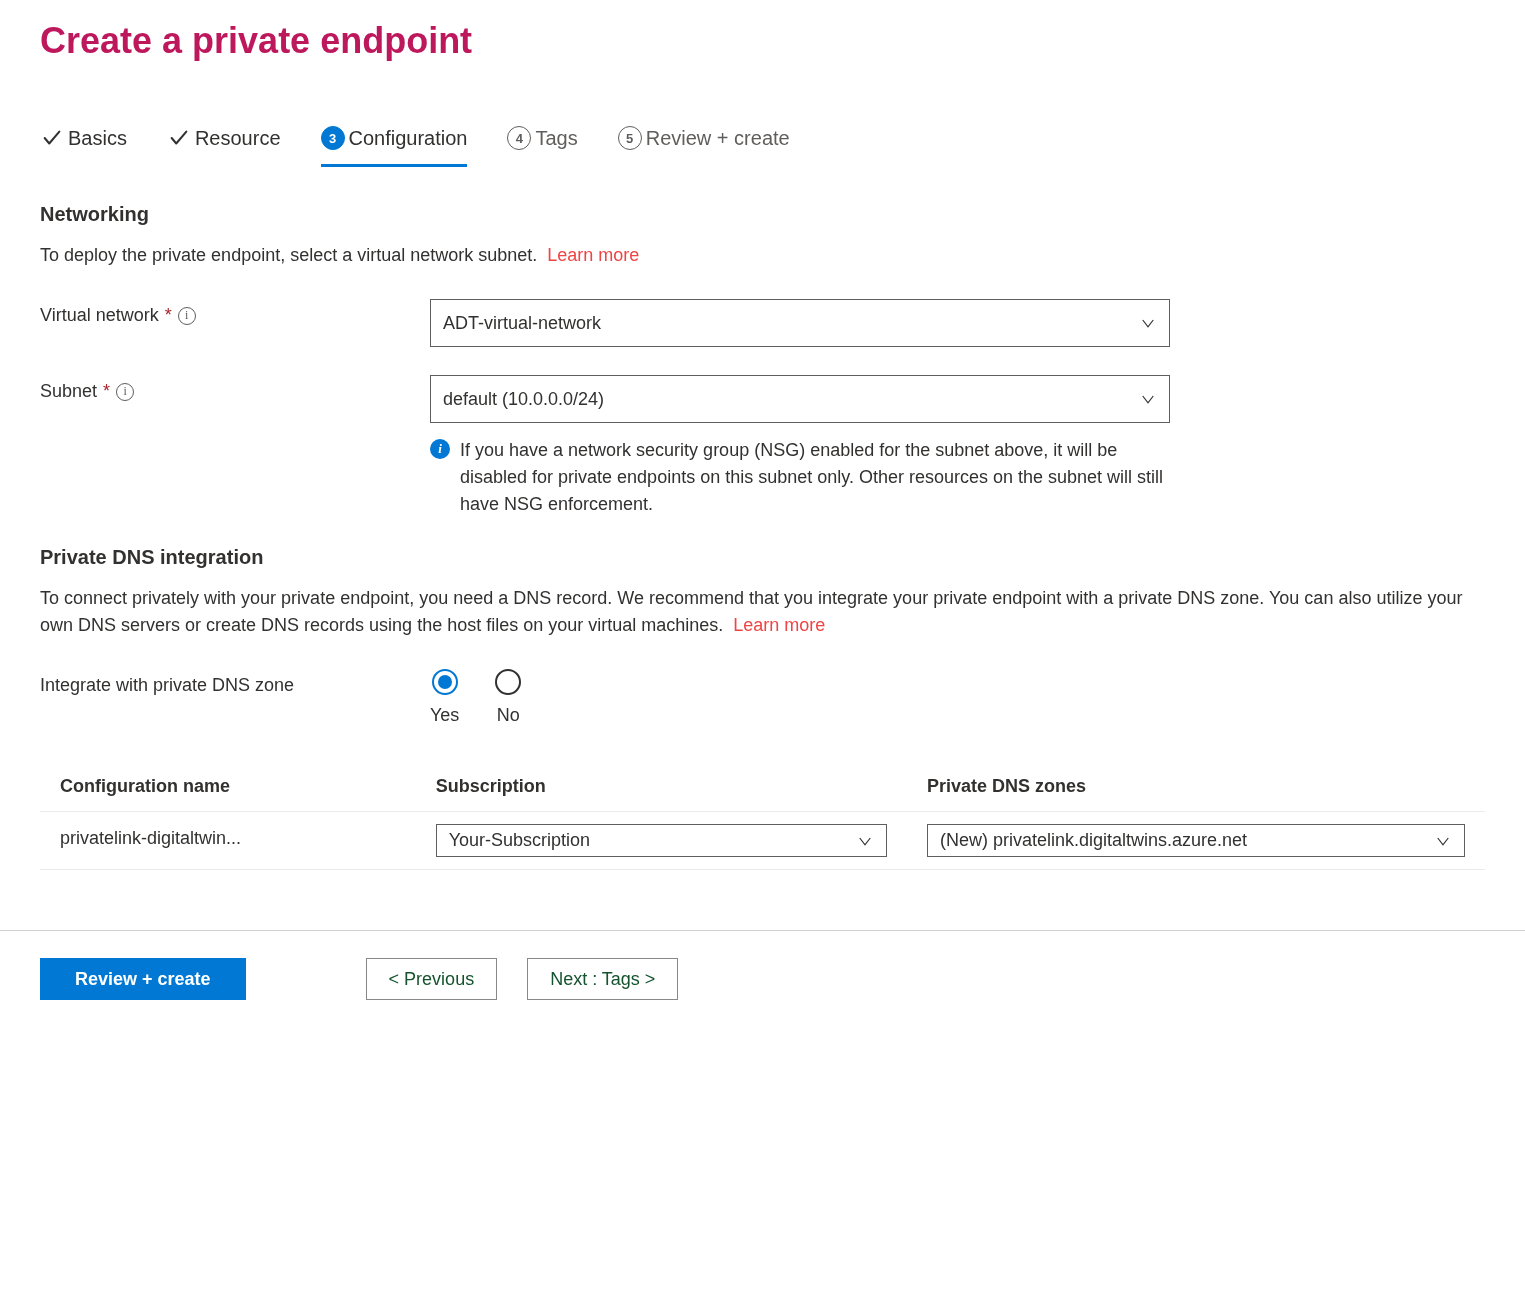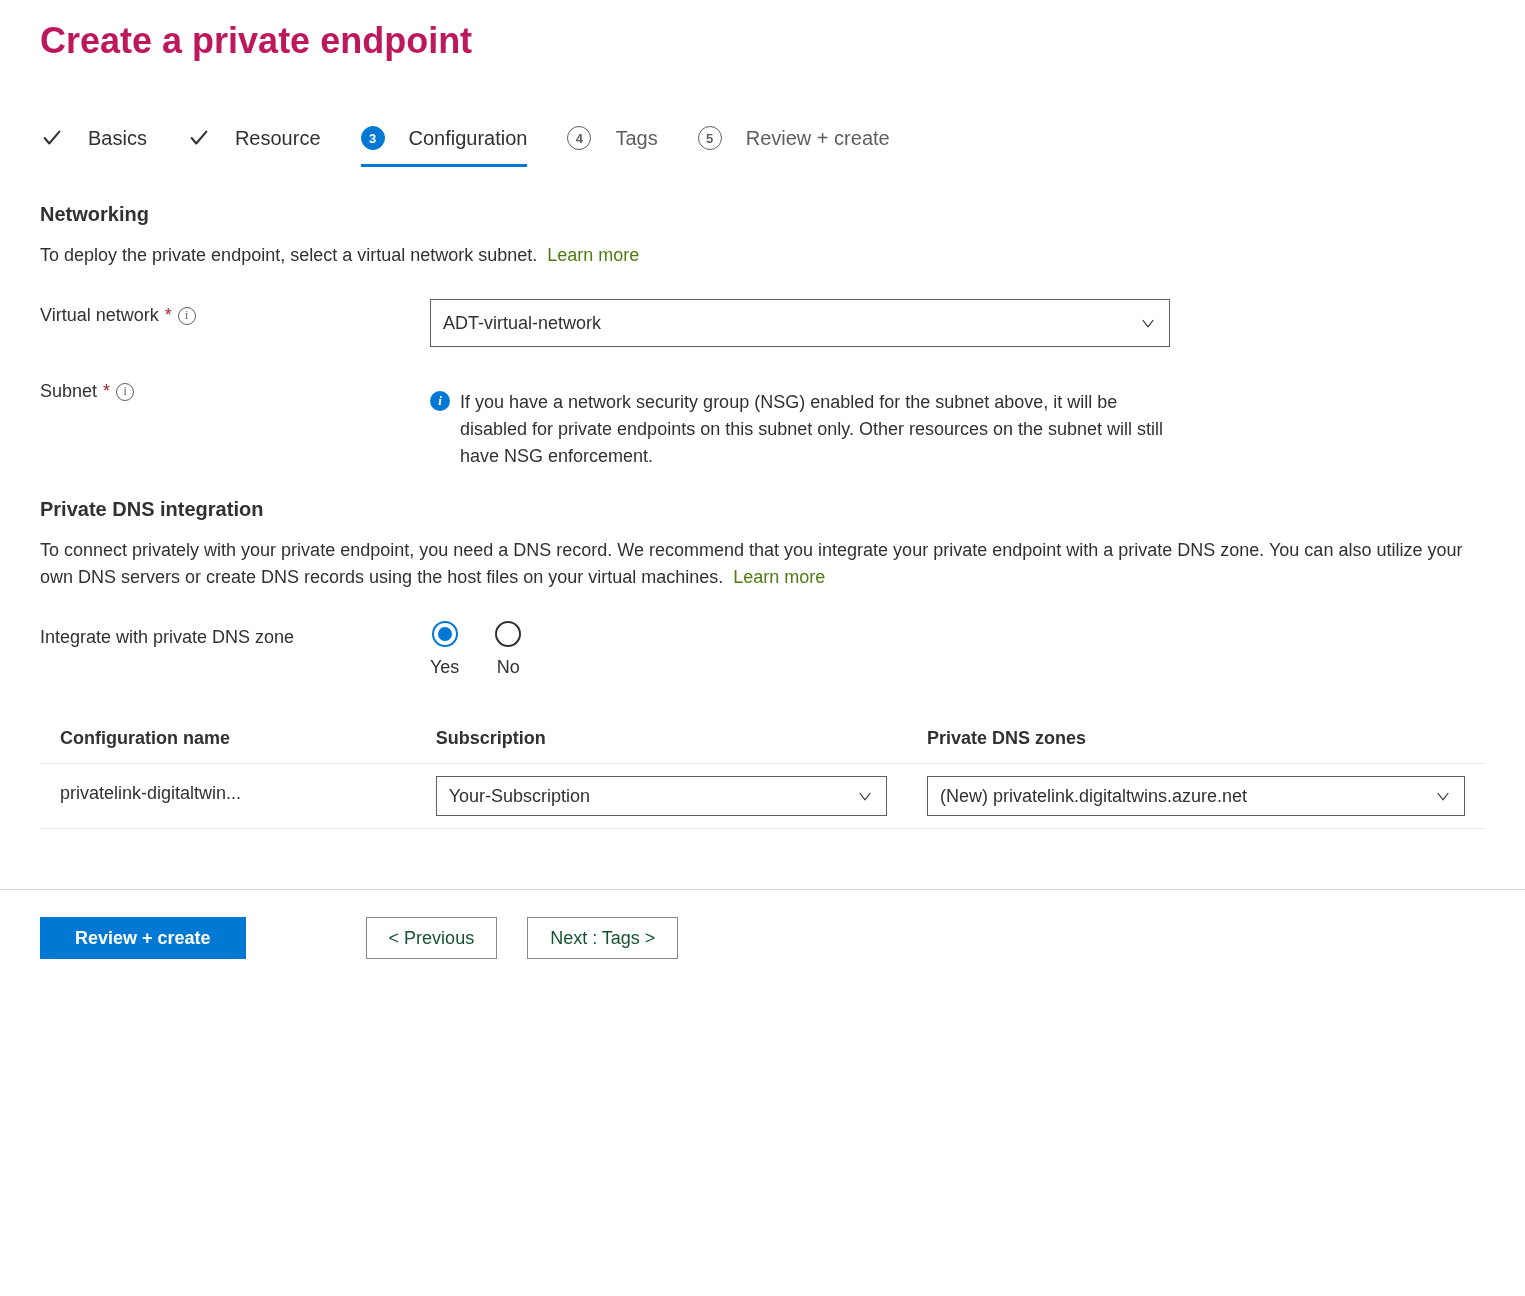--- a/index.html
+++ b/index.html
@@ -19,21 +19,21 @@
   }
   .tabs {
     display: flex;
     gap: 40px;
     border-bottom: none;
     margin-bottom: 36px;
   }
   .tab {
     display: flex;
     align-items: center;
-    gap: 24px;
+    gap: 4px;
     padding: 4px 0 14px 0;
     font-size: 20px;
     color: #323130;
     cursor: pointer;
     border-bottom: 3px solid transparent;
   }
   .tab.done .tab-icon {
     display: inline-flex; align-items: center; justify-content: center;
     width: 24px; height: 24px;
   }
@@ -48,21 +48,21 @@
     background: #0078d4; border-color: #0078d4; color: #fff;
   }
   .tab.current { border-bottom-color: #0078d4; font-weight: 400; }
   .tab.future { color: #605e5c; }
   .section-heading {
     font-size: 20px; font-weight: 600; margin: 28px 0 16px 0;
   }
   .section-desc {
     font-size: 18px; margin: 10px 0 30px 0; line-height: 1.5;
   }
-  .link { color: #4d7c0f; cursor: pointer; }
+  .link { color: #ef4444; cursor: pointer; }
   .form-row {
     display: flex; align-items: flex-start; margin-bottom: 28px;
   }
   .form-label-cell {
     width: 390px; flex: 0 0 390px; display: flex; align-items: center; gap: 6px;
     padding-top: 6px; font-size: 18px;
   }
   .req { color: #a4262c; }
   .info-icon {
     display: inline-flex; align-items: center; justify-content: center;
@@ -106,21 +106,21 @@
     border-collapse: collapse;
   }
   .dns-table th {
     text-align: left; font-weight: 600; font-size: 18px;
     padding: 14px 20px; border-bottom: 1px solid #edebe9;
   }
   .dns-table td {
     padding: 12px 20px; font-size: 18px; vertical-align: middle;
     border-bottom: 1px solid #edebe9;
   }
-  .dns-table .dropdown { height: 40px; }
+  .dns-table .dropdown { height: 33px; }
   .footer {
     position: relative;
     margin-top: 60px; padding-top: 28px;
     display: flex; gap: 30px; align-items: center;
   }
   .footer::before {
     content: ""; position: absolute; top: 0; left: -40px; right: -40px;
     height: 1px; background: #d2d0ce;
   }
   .btn {
@@ -194,20 +194,28 @@
   </div>
 </div>
 
 <div class="form-row">
   <div class="form-label-cell">
     <span>Subnet</span>
     <span class="req">*</span>
     <span class="info-icon">i</span>
   </div>
   <div class="form-control-cell">
+    <div class="dropdown">
+      <span>default (10.0.0.0/24)</span>
+      <span class="chevron">
+        <svg width="18" height="18" viewBox="0 0 24 24">
+            <path d="M5 8 L12 17 L19 8" stroke="#323130" stroke-width="1.6" fill="none"></path>
+          </svg>
+      </span>
+    </div>
     <div class="info-msg">
       <span class="info-badge">i</span>
       <span>If you have a network security group (NSG) enabled for the subnet above, it will be disabled for private endpoints on this subnet only. Other resources on the subnet will still have NSG enforcement.</span>
     </div>
   </div>
 </div>
 
 <div class="section-heading">Private DNS integration</div>
 <div class="section-desc">
   <span>To connect privately with your private endpoint, you need a DNS record. We recommend that you integrate your private endpoint with a private DNS zone. You can also utilize your own DNS servers or create DNS records using the host files on your virtual machines.</span>&nbsp;&nbsp;<span class="link">Learn more</span>

